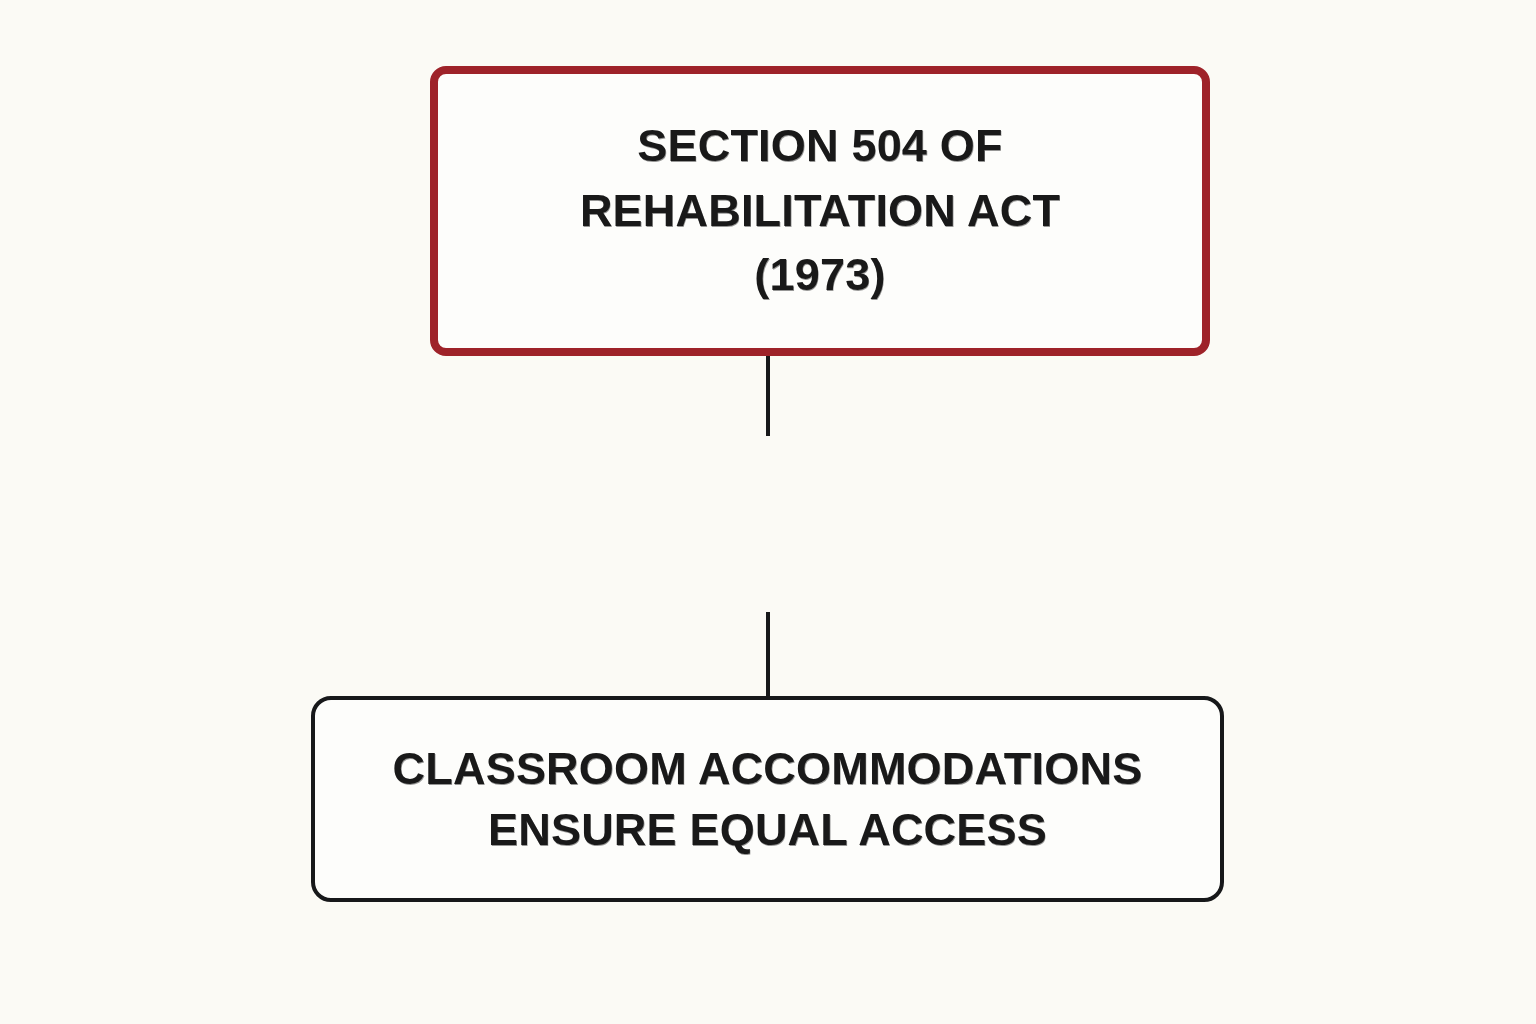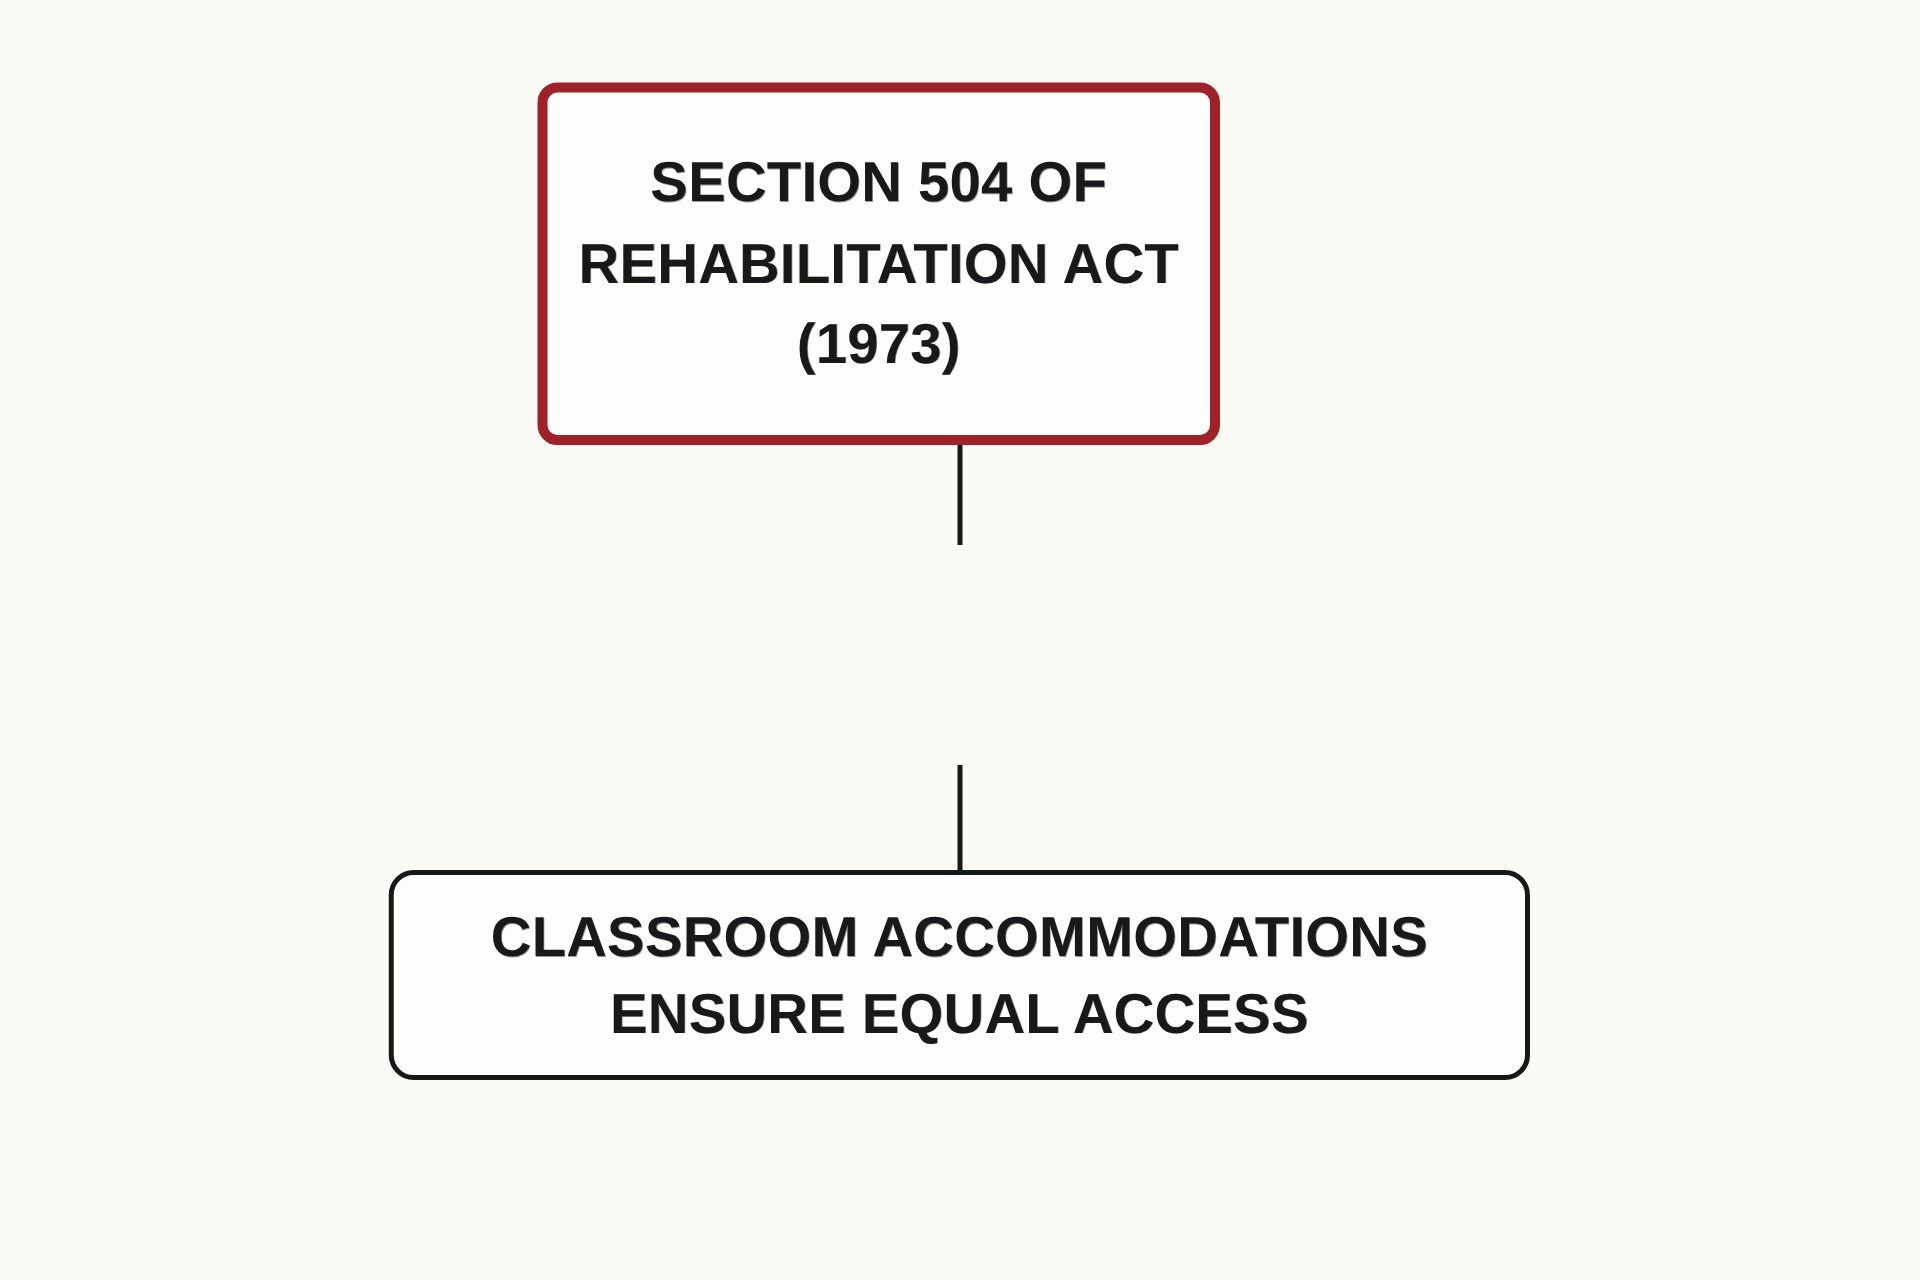--- a/index.html
+++ b/index.html
@@ -47,21 +47,21 @@
     letter-spacing: 0.2px;
     text-transform: uppercase;
     white-space: pre-line;
     text-shadow: 0.6px 0.6px 0 rgba(25,25,25,0.45);
   }
 
   
   #node-statute {
     left: 430px;
     top: 66px;
-    width: 546px;
+    width: 780px;
     height: 290px;
     border: 8px solid #9E2229;
     border-radius: 16px;
   }
   #node-statute .node-label {
     font-size: 45px;
     line-height: 1.44;
   }
 
   
@@ -76,21 +76,21 @@
   #node-eligibility .node-label {
     font-size: 45px;
     line-height: 1.36;
   }
 
   
   #node-accommodations {
     left: 311px;
     top: 696px;
     width: 913px;
-    height: 168px;
+    height: 206px;
     border: 4px solid #17181A;
     border-radius: 20px;
   }
   #node-accommodations .node-label {
     font-size: 45px;
     line-height: 1.36;
   }
 </style>
 </head>
 <body>

